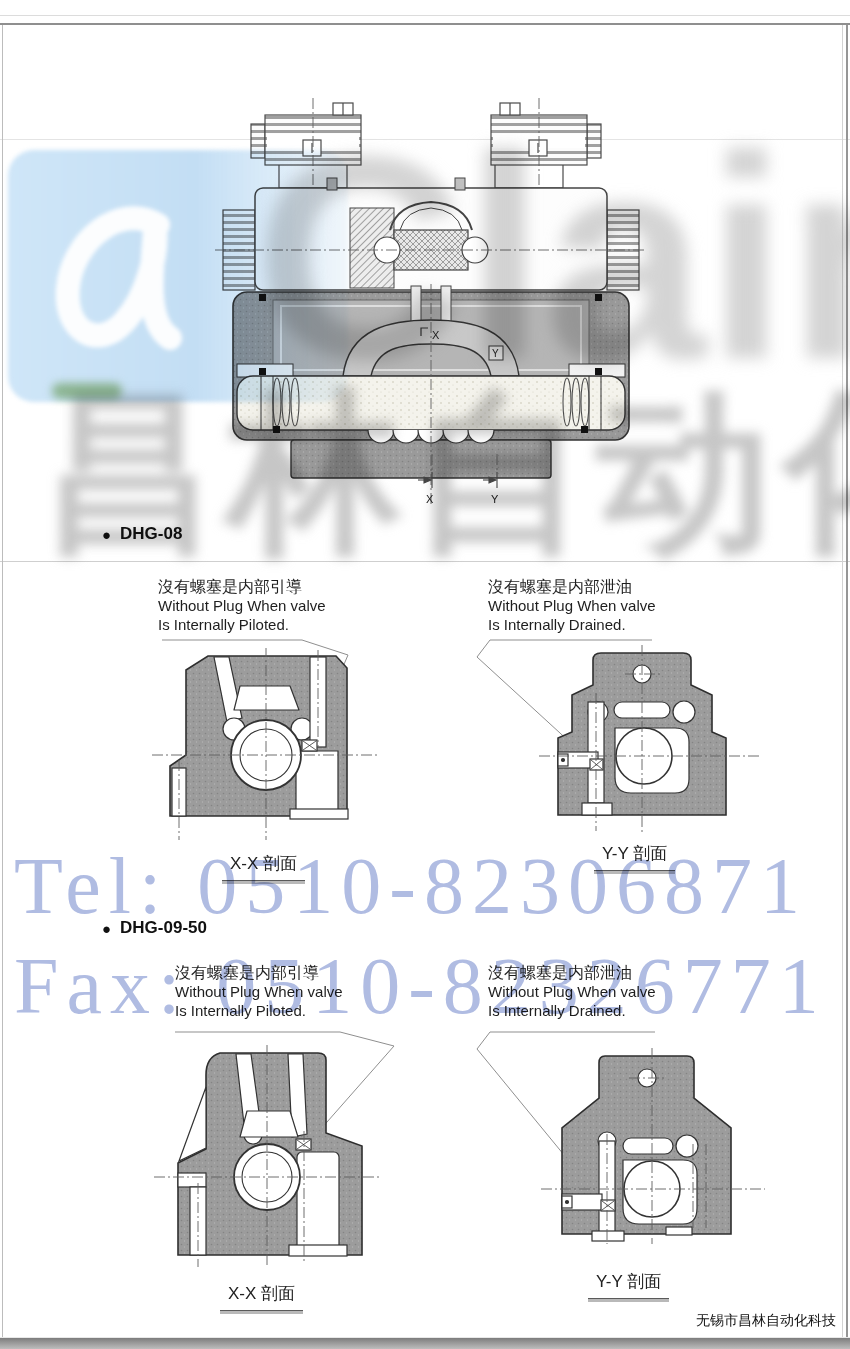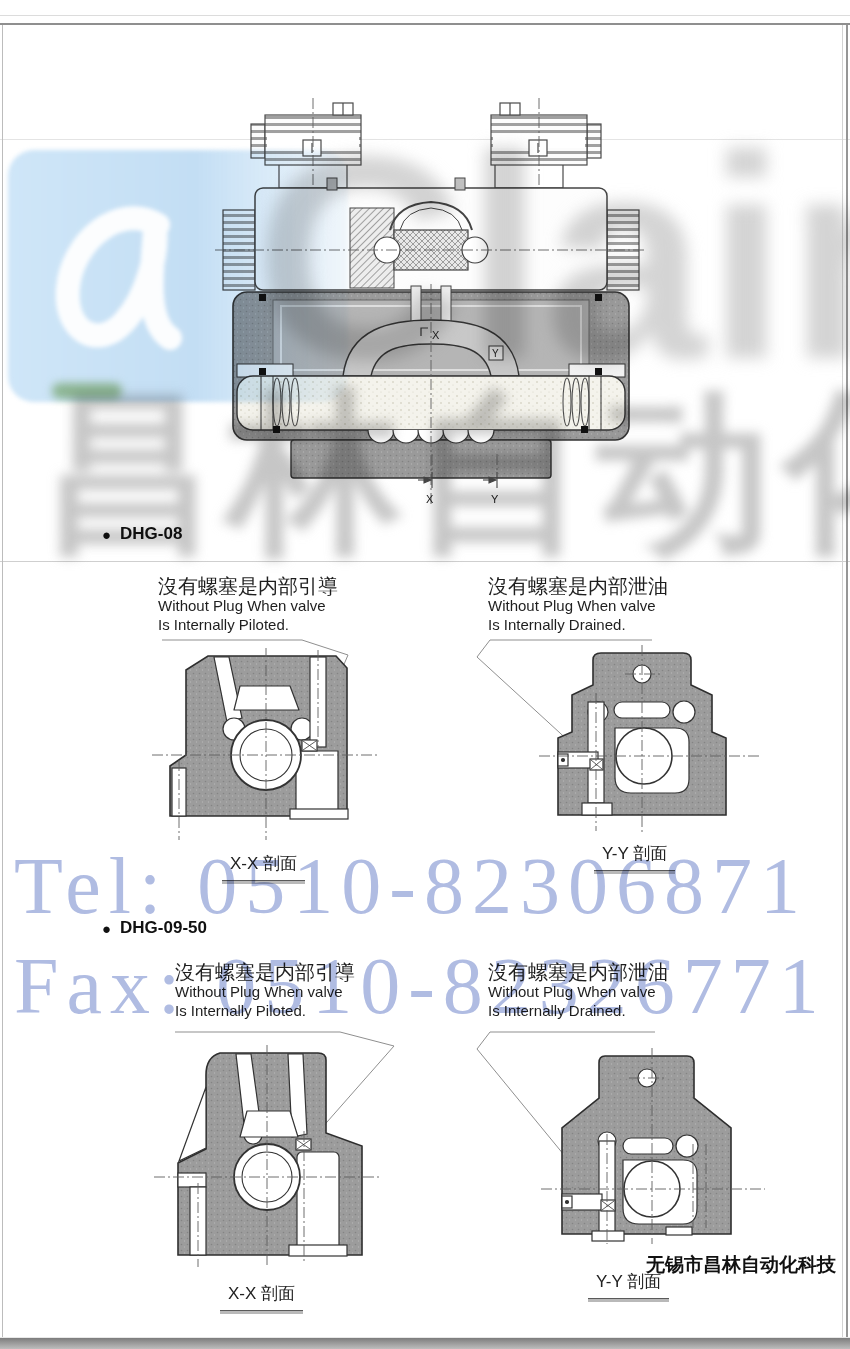--- a/index.html
+++ b/index.html
@@ -33,33 +33,33 @@
   .wm-tel{top:848px;}
   .wm-fax{top:948px;}
   
   .drawing{position:absolute;z-index:2;}
   .valve{left:215px;top:58px;width:432px;height:450px;}
   .dhg{position:absolute;z-index:2;display:flex;align-items:center;gap:9px;
        font-size:17px;font-weight:bold;color:#111;}
   .dhg .blt{font-size:15px;line-height:1;}
   .t1{left:102px;top:524px;} .t2{left:102px;top:918px;}
   .note{position:absolute;z-index:2;font-size:15px;line-height:19px;color:#1e1e1e;}
-  .note .cn{font-size:20px;}
+  .note .cn{font-size:16px;}
   .n1l{left:158px;top:577px;} .n1r{left:488px;top:577px;}
   .n2l{left:175px;top:963px;} .n2r{left:488px;top:963px;}
   .leaders{position:absolute;left:0;top:0;width:850px;height:1349px;z-index:2;pointer-events:none;}
   .cutlabel{position:absolute;z-index:2;font-size:17px;color:#222;padding:0 8px 5px;
             border-bottom:1px solid #5a5a5a;box-shadow:0 3px 0 #b9b9b9;}
   .xx1{left:222px;top:852px;} .yy1{left:594px;top:842px;}
   .xx2{left:220px;top:1282px;} .yy2{left:588px;top:1270px;}
   .d1{left:150px;top:648px;width:230px;height:205px;}
   .d2{left:535px;top:645px;width:230px;height:195px;}
   .d3{left:150px;top:1045px;width:235px;height:225px;}
   .d4{left:535px;top:1048px;width:235px;height:200px;}
-  .footer{position:absolute;right:14px;top:1252px;z-index:2;font-size:19px;font-weight:bold;color:#111;}
+  .footer{position:absolute;right:14px;top:1312px;z-index:2;font-size:14px;font-weight:normal;color:#111;}
   svg .cl{stroke:#5f5f5f;stroke-width:.9;stroke-dasharray:11 3 2 3;fill:none;}
 </style>
 </head>
 <body>
 
 <div class="page">
 
   <div class="hline top-line1"></div>
   <div class="hline top-line2"></div>
   <div class="hline faint-line"></div>

